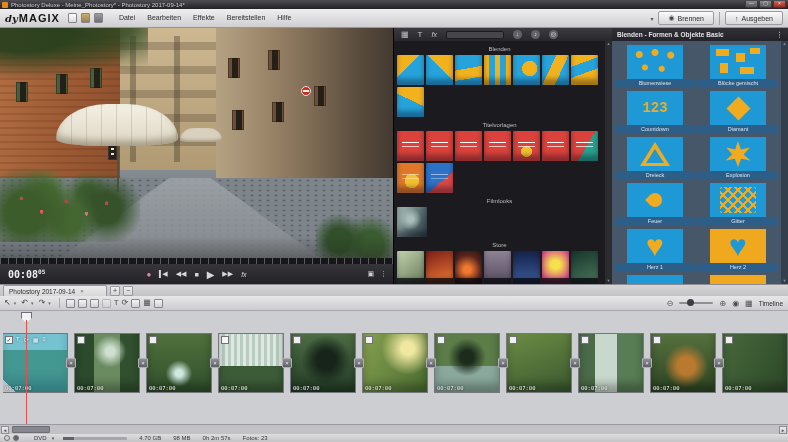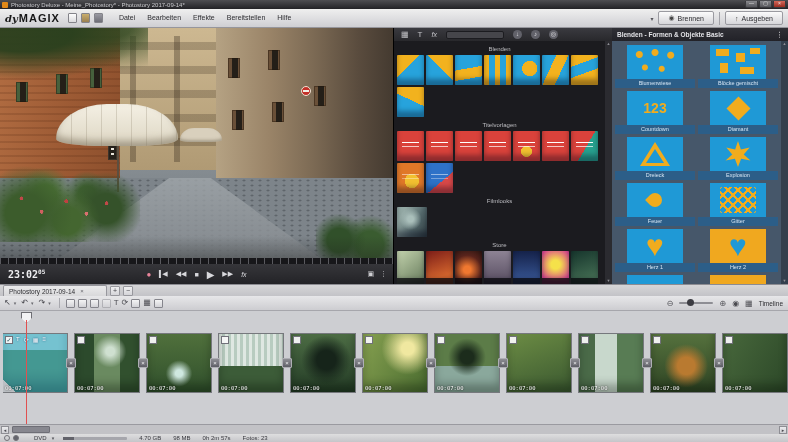--- a/index.html
+++ b/index.html
@@ -187,21 +187,21 @@
       radial-gradient(circle 4px at 50% 22%,#f0ac1e 3px,transparent 4px),
       radial-gradient(circle 4px at 78% 30%,#f0ac1e 3px,transparent 4px),
       radial-gradient(circle 3px at 32% 66%,#f0ac1e 2.5px,transparent 3.5px),
       radial-gradient(circle 3px at 62% 70%,#f0ac1e 2.5px,transparent 3.5px);}
   .sh-blocks{position:absolute;inset:0;
     background:linear-gradient(#f0ac1e,#f0ac1e) 6px 4px/13px 7px no-repeat,
       linear-gradient(#f0ac1e,#f0ac1e) 26px 8px/9px 9px no-repeat,
       linear-gradient(#f0ac1e,#f0ac1e) 40px 3px/10px 6px no-repeat,
       linear-gradient(#f0ac1e,#f0ac1e) 10px 18px/8px 10px no-repeat,
       linear-gradient(#f0ac1e,#f0ac1e) 30px 22px/14px 7px no-repeat;}
-  .sh-countdown{font-size:14px;font-weight:bold;line-height:34px;}
+  .sh-countdown{font-size:14px;font-weight:bold;line-height:34px;font-family:Liberation Mono, monospace;}
   .sh-diamond{width:17px;height:17px;background:#f0ac1e;transform:rotate(45deg);}
   .sh-triangle{position:relative;width:30px;height:24px;}
   .sh-triangle::before{content:'';position:absolute;inset:0;background:#f0ac1e;
     clip-path:polygon(50% 0,100% 100%,0 100%);}
   .sh-triangle::after{content:'';position:absolute;left:6px;top:7px;width:18px;height:14px;background:#1f99d6;
     clip-path:polygon(50% 0,100% 100%,0 100%);}
   .sh-burst{width:26px;height:26px;background:#f0ac1e;
     clip-path:polygon(50% 0,61% 33%,95% 25%,72% 52%,98% 75%,62% 68%,50% 100%,38% 68%,2% 75%,28% 52%,5% 25%,39% 33%);}
   .sh-flame{width:14px;height:14px;background:#f0ac1e;border-radius:50% 0 50% 50%;transform:rotate(-135deg);}
   .sh-lattice{width:36px;height:26px;border-radius:2px;
@@ -356,21 +356,21 @@
     <div class="pv pv-umbrella"></div>
     <div class="pv pv-awning"></div>
     <div class="pv pv-plants"></div>
     <div class="pv pv-flowers"></div>
     <div class="pv pv-plant-right"></div>
     <div class="pv pv-fade"></div>
   </div>
 
   <div class="pv-ruler"></div>
   <div class="transport">
-    <span class="tc"><span>23:02</span><sup>05</sup></span>
+    <span class="tc"><span>00:08</span><sup>05</sup></span>
     <span class="tr-center">
       <span class="rec">●</span>
       <span class="prev">◀</span>
       <span>◀◀</span>
       <span>■</span>
       <span class="play">▶</span>
       <span>▶▶</span>
       <span class="fx">fx</span>
     </span>
     <span class="tr-right">

